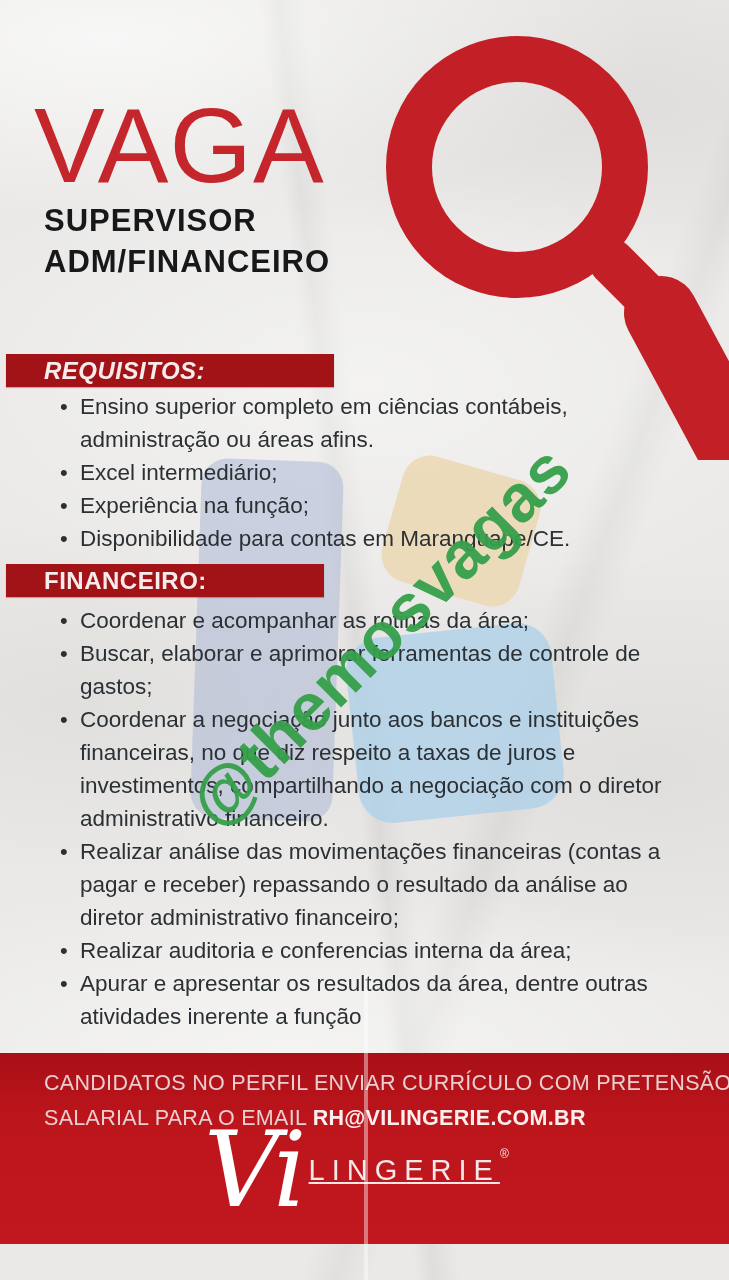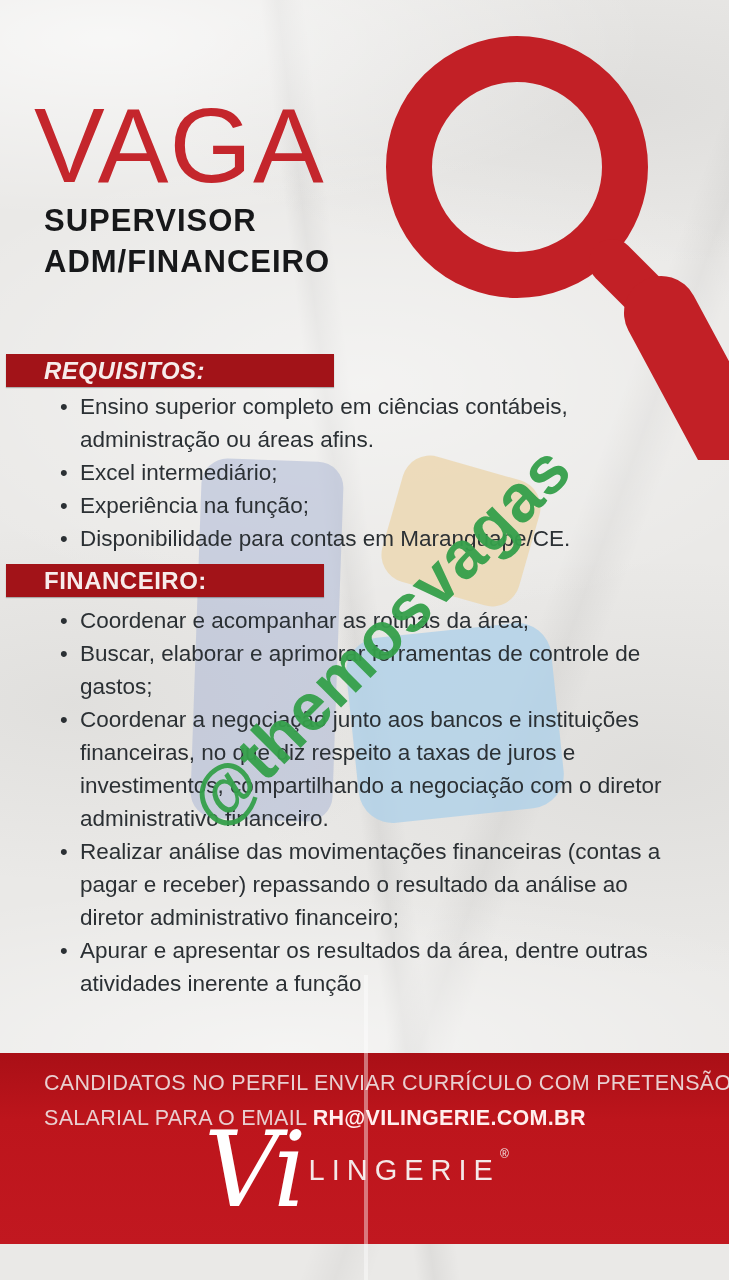--- a/index.html
+++ b/index.html
@@ -56,21 +56,21 @@
   .footer{left:0;top:1053px;width:729px;height:191px;
     background:linear-gradient(180deg,#a90f16 0%,#bd151c 35%,#c11820 100%);}
   .footer-line{position:absolute;left:44px;font-size:21.5px;letter-spacing:.3px;
     color:#e9cfd0;line-height:35px;white-space:nowrap;}
   .fl1{top:13px;} .fl2{top:48px;}
   .footer-email{font-weight:bold;color:#ffeeee;}
 
   .logo{position:absolute;left:204px;top:70px;display:flex;align-items:center;color:#fff;}
   .logo-vi{font-family:"DejaVu Serif", serif;font-style:italic;font-size:104px;
     line-height:.92;letter-spacing:-4px;}
-  .logo-word{font-size:29px;letter-spacing:7px;color:#f4e8e8;margin:0 0 0 6px;}
+  .logo-word{font-size:29px;letter-spacing:7px;color:#f4e8e8;margin:0 0 0 6px;text-decoration:underline;}
   .logo-reg{font-size:12px;color:#f4e8e8;margin-bottom:34px;}
 
   .magnifier{left:356px;top:18px;width:373px;height:442px;overflow:hidden;}
 </style>
 </head>
 <body>
 
 <div id="stage">
 
   <div class="shape shape-lavender"></div>
@@ -101,20 +101,21 @@
     <li>Coordenar e acompanhar as rotinas da área;</li>
     <li>Buscar, elaborar e aprimorar ferramentas de controle de
 gastos;</li>
     <li>Coordenar a negociação junto aos bancos e instituições
 financeiras, no que diz respeito a taxas de juros e
 investimentos, compartilhando a negociação com o diretor
 administrativo financeiro.</li>
     <li>Realizar análise das movimentações financeiras (contas a
 pagar e receber) repassando o resultado da análise ao
 diretor administrativo financeiro;</li>
+    <li>Realizar auditoria e conferencias interna da área;</li>
     <li>Apurar e apresentar os resultados da área, dentre outras
 atividades inerente a função</li>
   </ul>
 
   <div class="abs watermark">
     <span>@themosvagas</span>
   </div>
 
   <div class="abs footer">
     <div class="footer-line fl1">CANDIDATOS NO PERFIL ENVIAR CURRÍCULO COM PRETENSÃO</div>

